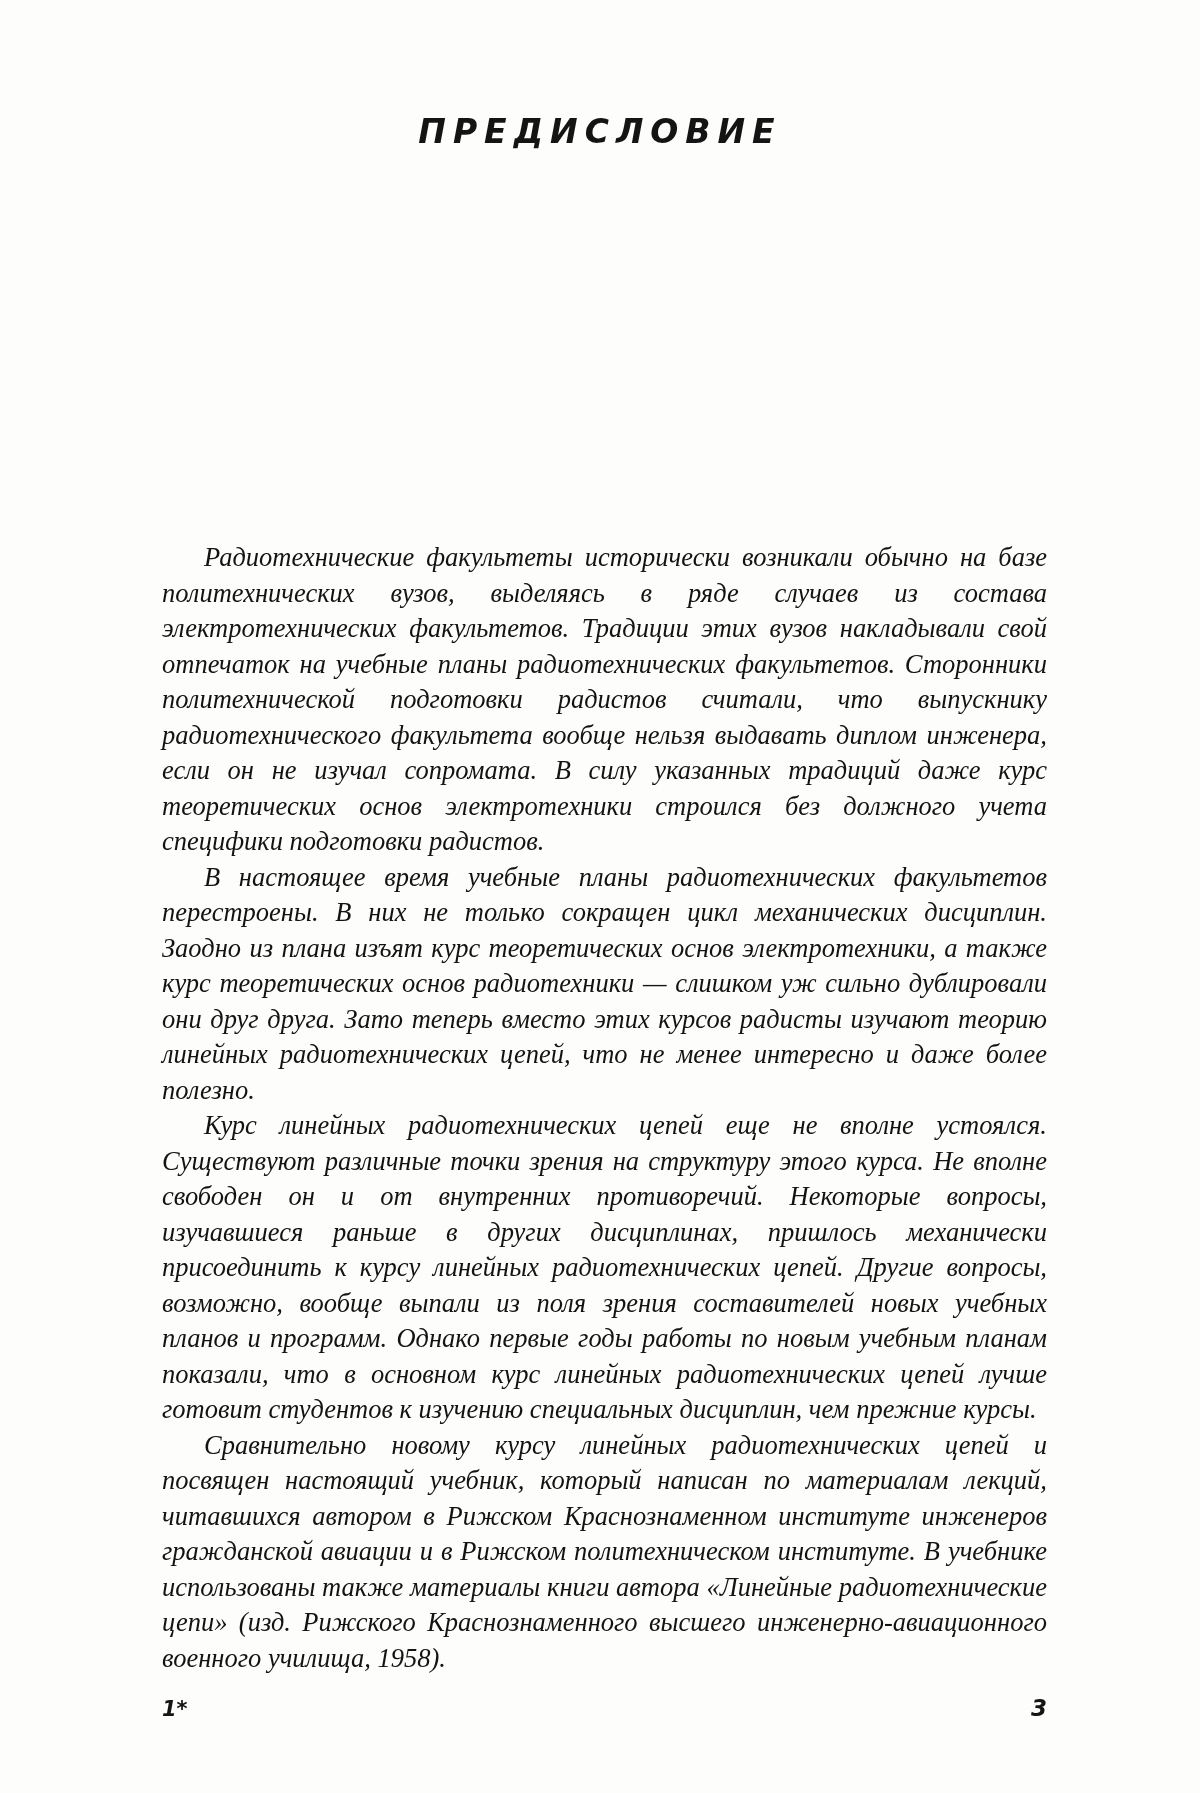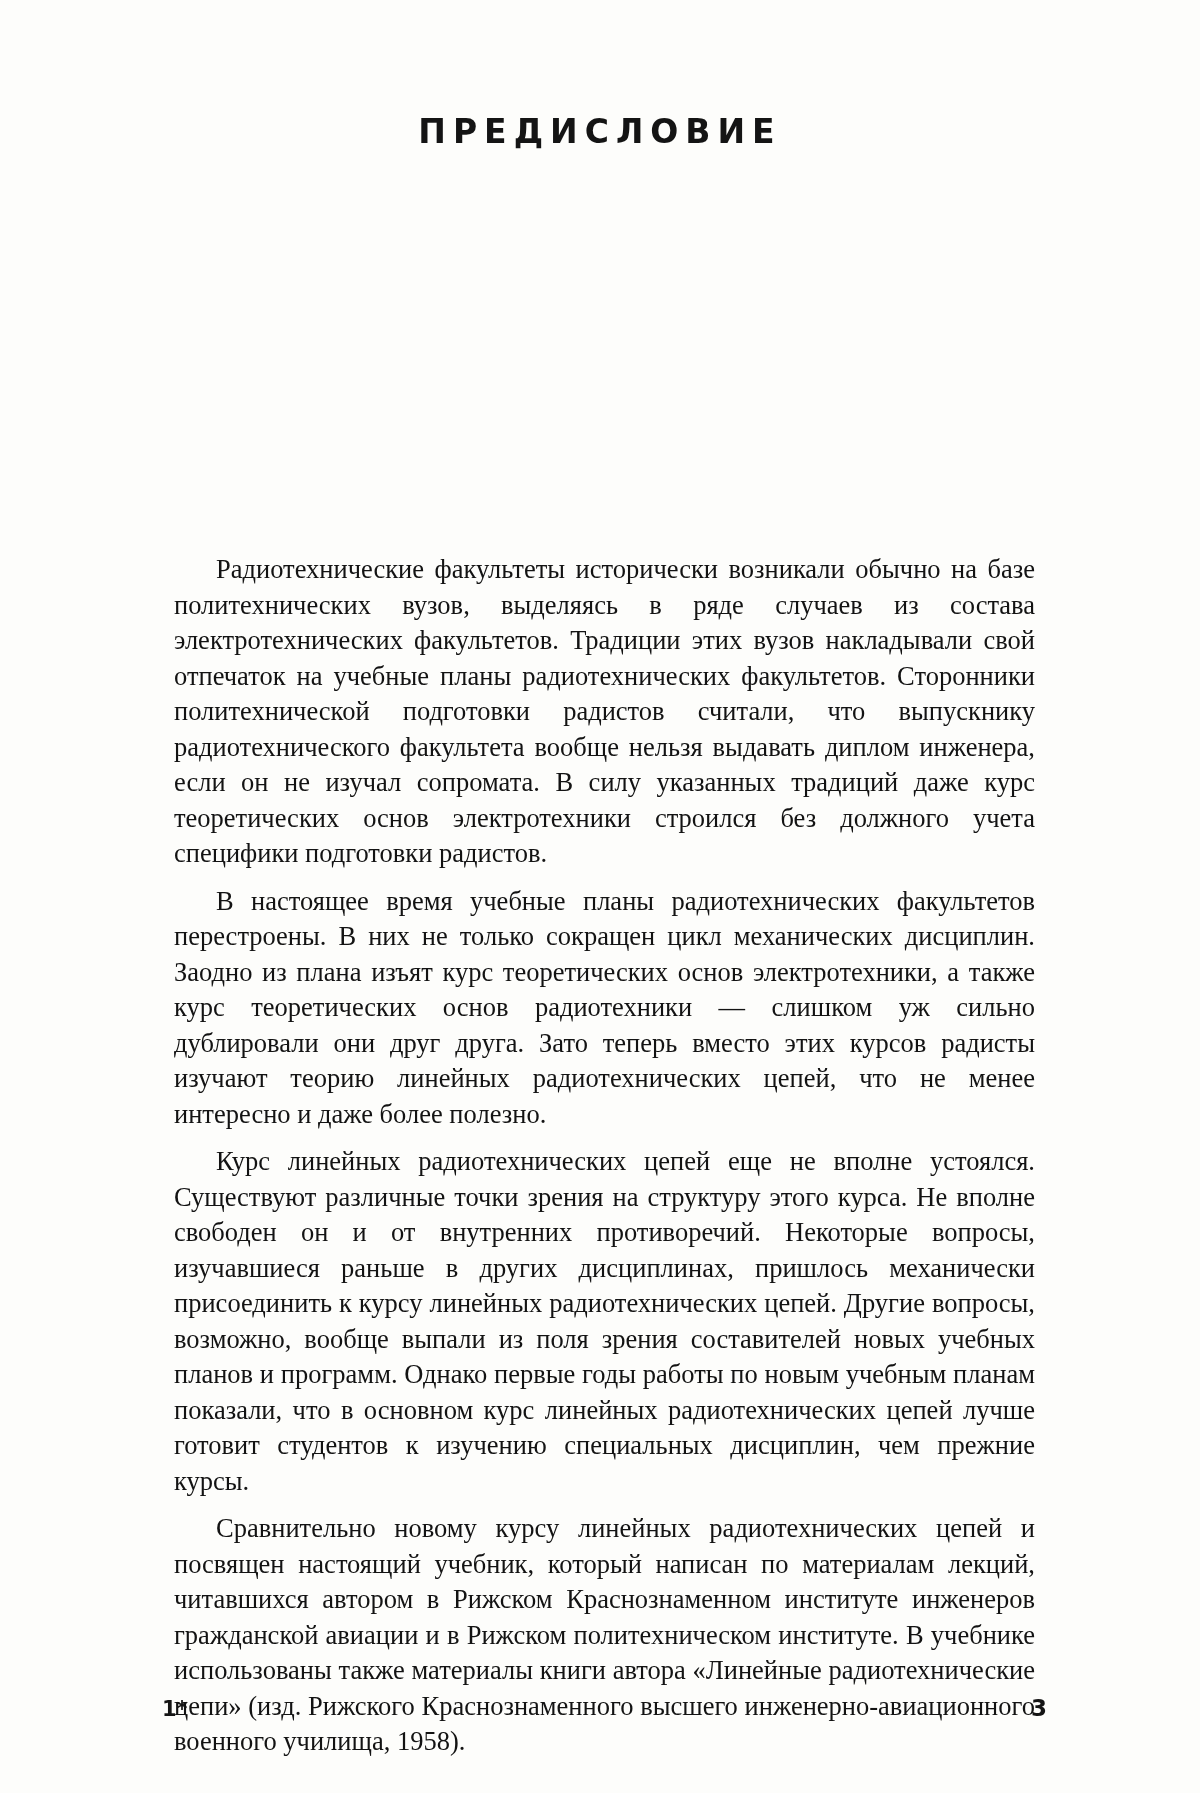--- a/index.html
+++ b/index.html
@@ -9,20 +9,21 @@
   }
   .page {
     position: relative;
     width: 1200px;
     height: 1793px;
     margin: 0 auto;
     background: #fdfdfb;
     font-family: "Liberation Serif", serif;
     color: #111111;
     overflow: hidden;
+    font-style: italic;
   }
   .page-title {
     position: absolute;
     top: 112px;
     left: 0;
     width: 1200px;
     text-align: center;
     font-family: "DejaVu Sans", sans-serif;
     font-weight: bold;
     font-size: 33px;
@@ -33,21 +34,21 @@
     position: absolute;
     top: 540px;
     left: 162px;
     width: 885px;
     font-size: 26.5px;
     line-height: 35.5px;
     text-align: justify;
     color: #131313;
   }
   .body-text p {
-    margin: 12px;
+    margin: 0;
     text-indent: 42px;
   }
   .footer {
     position: absolute;
     bottom: 72px;
     left: 162px;
     width: 885px;
     height: 28px;
   }
   .folio-left {

